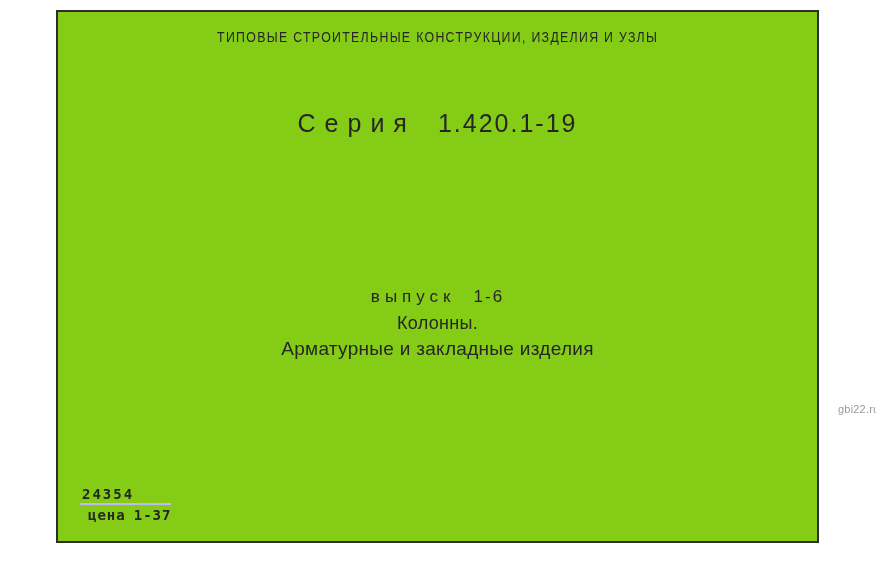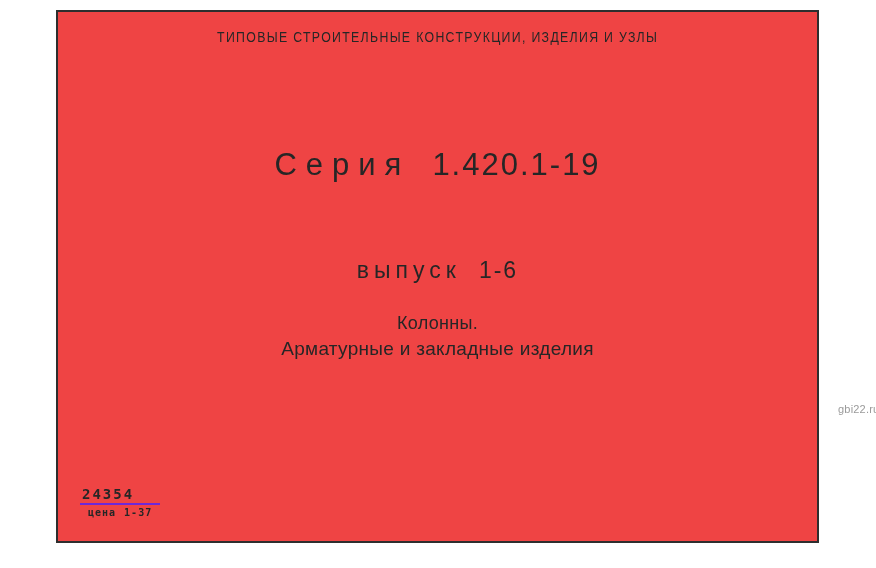--- a/index.html
+++ b/index.html
@@ -15,21 +15,21 @@
     font-family: "Liberation Sans", sans-serif;
     color: #262626;
   }
   .frame {
     position: absolute;
     left: 56px;
     top: 10px;
     width: 759px;
     height: 529px;
     border: 2px solid #2e2e2e;
-    background: #ef4444;
+    background: #84cc16;
   }
   .centered {
     position: absolute;
     left: 0;
     width: 100%;
     text-align: center;
     line-height: 1;
     white-space: nowrap;
   }
   .header-line {
@@ -37,22 +37,21 @@
     font-size: 14px;
     letter-spacing: 1.5px;
   }
   .header-line .squeeze {
     display: inline-block;
     transform: scaleX(0.88);
     transform-origin: 50% 50%;
   }
   .series-line {
     top: 99px;
-    font-size: 31px;
-    margin-top: 38px;
+    font-size: 25px;
   }
   .series-label {
     letter-spacing: 9px;
     margin-right: 22px;
   }
   .series-number {
     letter-spacing: 2px;
   }
   .title-block {
     position: absolute;
@@ -67,22 +66,22 @@
   .title-block .line {
     display: block;
   }
   .title-block .line > span {
     display: inline-block;
     transform: scaleX(0.76);
     transform-origin: 50% 50%;
     letter-spacing: 0.5px;
   }
   .issue-line {
-    top: 247px;
-    font-size: 23px;
+    top: 276px;
+    font-size: 17px;
   }
   .issue-label {
     letter-spacing: 5px;
     margin-right: 18px;
   }
   .issue-number {
     letter-spacing: 2px;
   }
   .subtitle-1 {
     top: 302px;
@@ -99,24 +98,24 @@
     left: 22px;
     top: 475px;
     font-family: "DejaVu Sans Mono", monospace;
     line-height: 1;
   }
   .stamp-number {
     font-size: 14px;
     font-weight: bold;
     letter-spacing: 2px;
     padding: 0 26px 2px 2px;
-    border-bottom: 2px solid #6d28d9;
+    border-bottom: 2px solid #c4b5fd;
   }
   .stamp-price {
-    font-size: 10px;
+    font-size: 14px;
     font-weight: bold;
     letter-spacing: 1px;
     padding: 3px 0 0 8px;
   }
   .stamp-price .price-value {
     margin-left: 8px;
   }
   .watermark {
     position: absolute;
     left: 838px;

